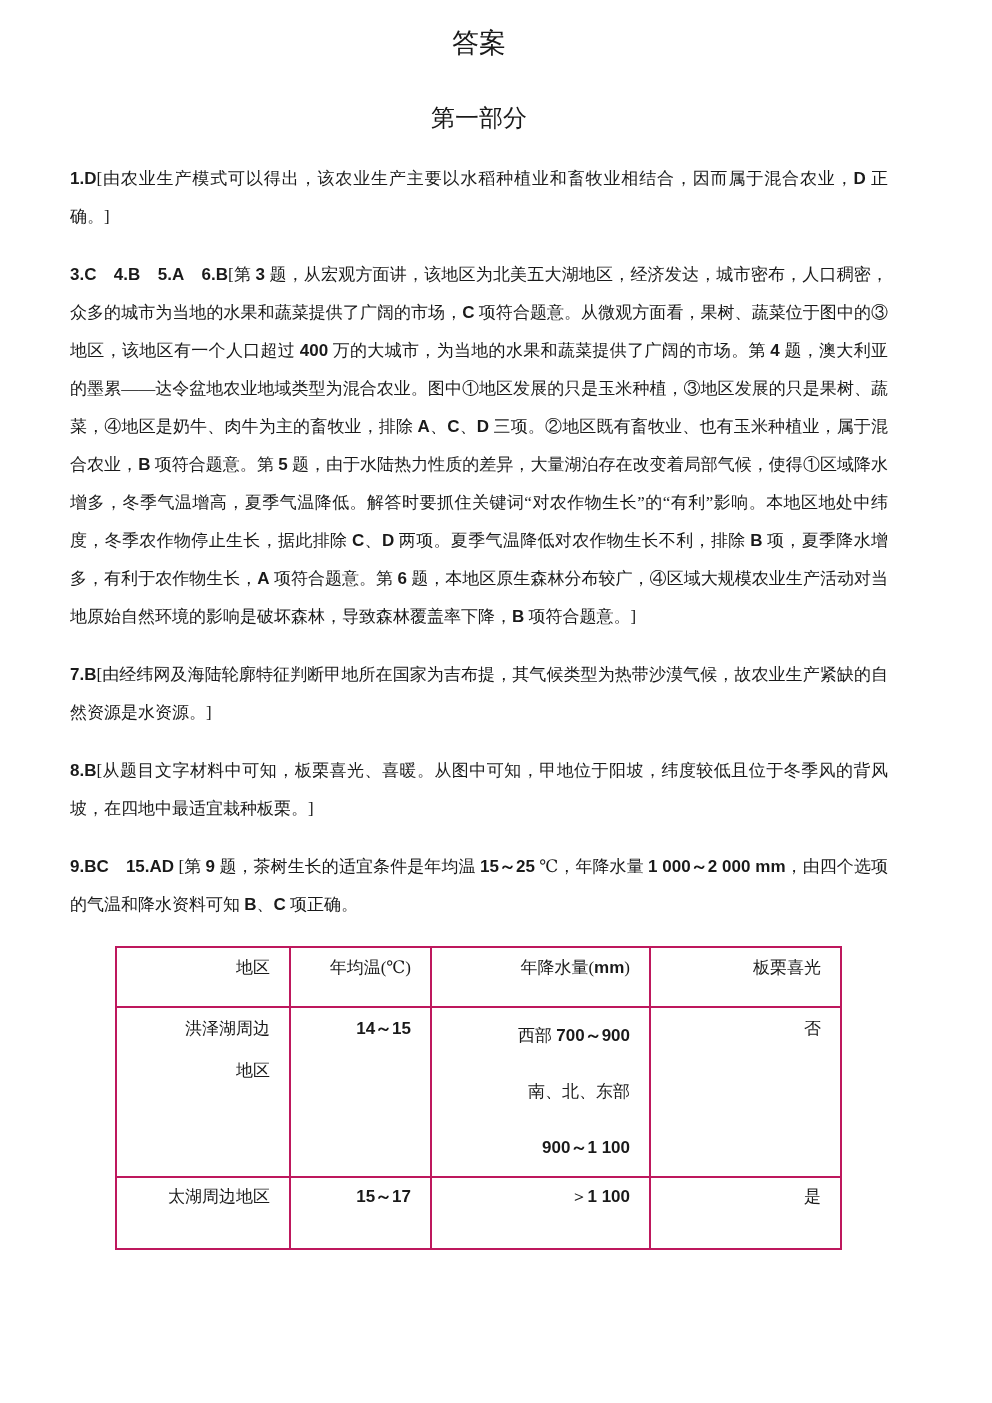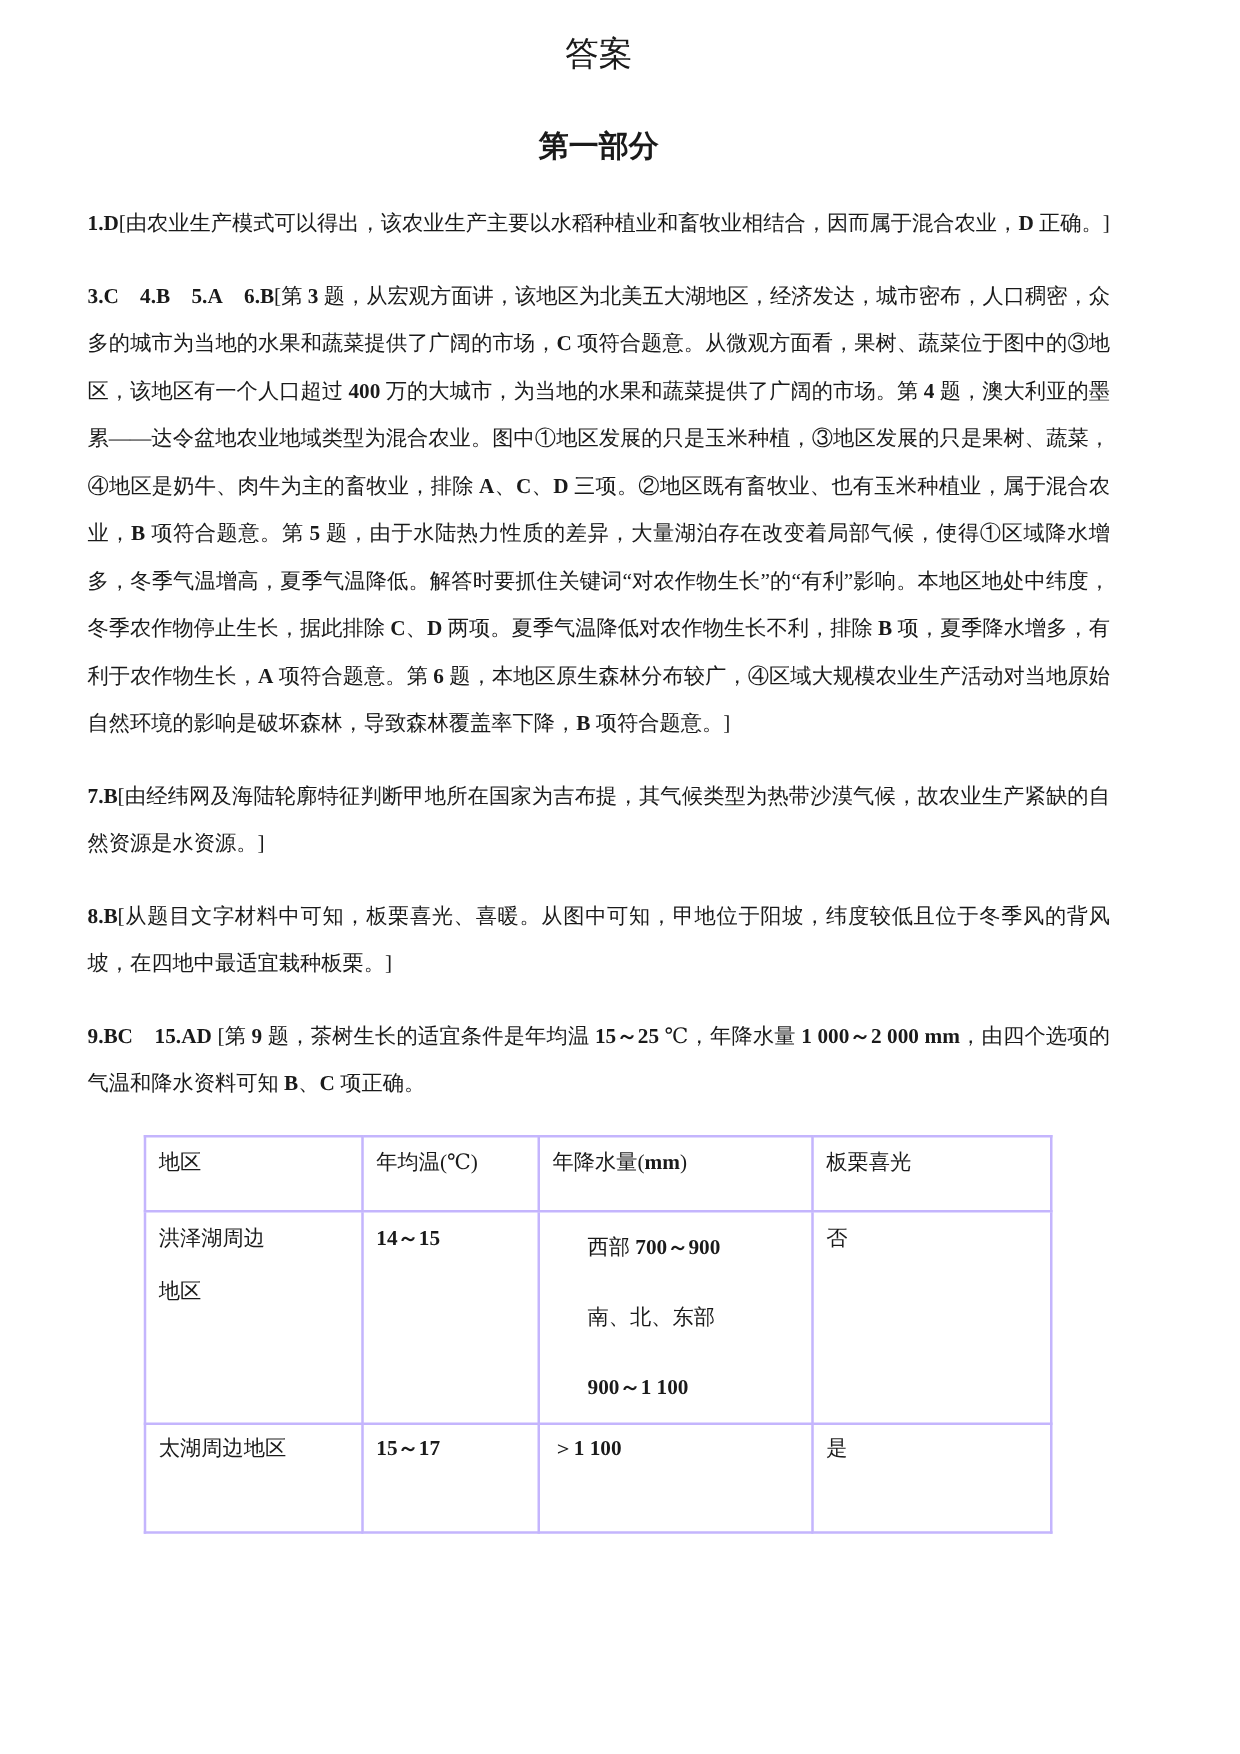--- a/index.html
+++ b/index.html
@@ -20,60 +20,60 @@
   .doc-title {
     font-size: 27px;
     line-height: 34px;
     font-weight: 400;
     text-align: center;
     margin: 26px 0 0 0;
   }
   .section-title {
     font-size: 24px;
     line-height: 32px;
-    font-weight: 700;
+    font-weight: 400;
     text-align: center;
     margin: 42px 0 0 0;
   }
   .answers { margin-top: 26px; }
   p.ans {
     font-size: 17px;
     line-height: 38px;
     text-align: justify;
     margin: 20px 0 0 0;
     word-break: break-all;
   }
   p.ans:first-child { margin-top: 0; }
   b {
-    font-family: Liberation Serif, serif;
+    font-family: Liberation Sans, sans-serif;
     font-weight: 700;
   }
   table.data-table {
     border-collapse: collapse;
     margin: 22px 0 0 45px;
     table-layout: fixed;
     width: 725px;
     font-size: 17px;
   }
   table.data-table td, table.data-table th {
-    border: 2px solid #c4b5fd;
-    text-align: left;
+    border: 2px solid #be185d;
+    text-align: right;
     font-weight: 400;
     vertical-align: top;
     padding: 0 19px 0 10px;
     box-sizing: border-box;
   }
   col.c1 { width: 174px; }
   col.c2 { width: 141px; }
   col.c3 { width: 219px; }
   col.c4 { width: 191px; }
   tr.hdr-row  { height: 60px; }
   tr.hdr-row th { padding-top: 7px; line-height: 26px; }
   tr.row-1 { height: 170px; }
-  tr.row-2 { height: 87px; }
+  tr.row-2 { height: 72px; }
   tr.row-2 td { padding-top: 6px; line-height: 26px; }
   td.cell-region { padding-top: 27px; }
   td.cell-region .cell-line { line-height: 42px; }
   td.cell-temp   { padding-top: 62px; line-height: 42px; }
   td.cell-precip { padding-top: 2px; }
   td.cell-precip .cell-line { line-height: 56px; margin-left: 28px; }
   td.cell-suit   { padding-top: 62px; line-height: 42px; }
 </style>
 </head>
 <body>

